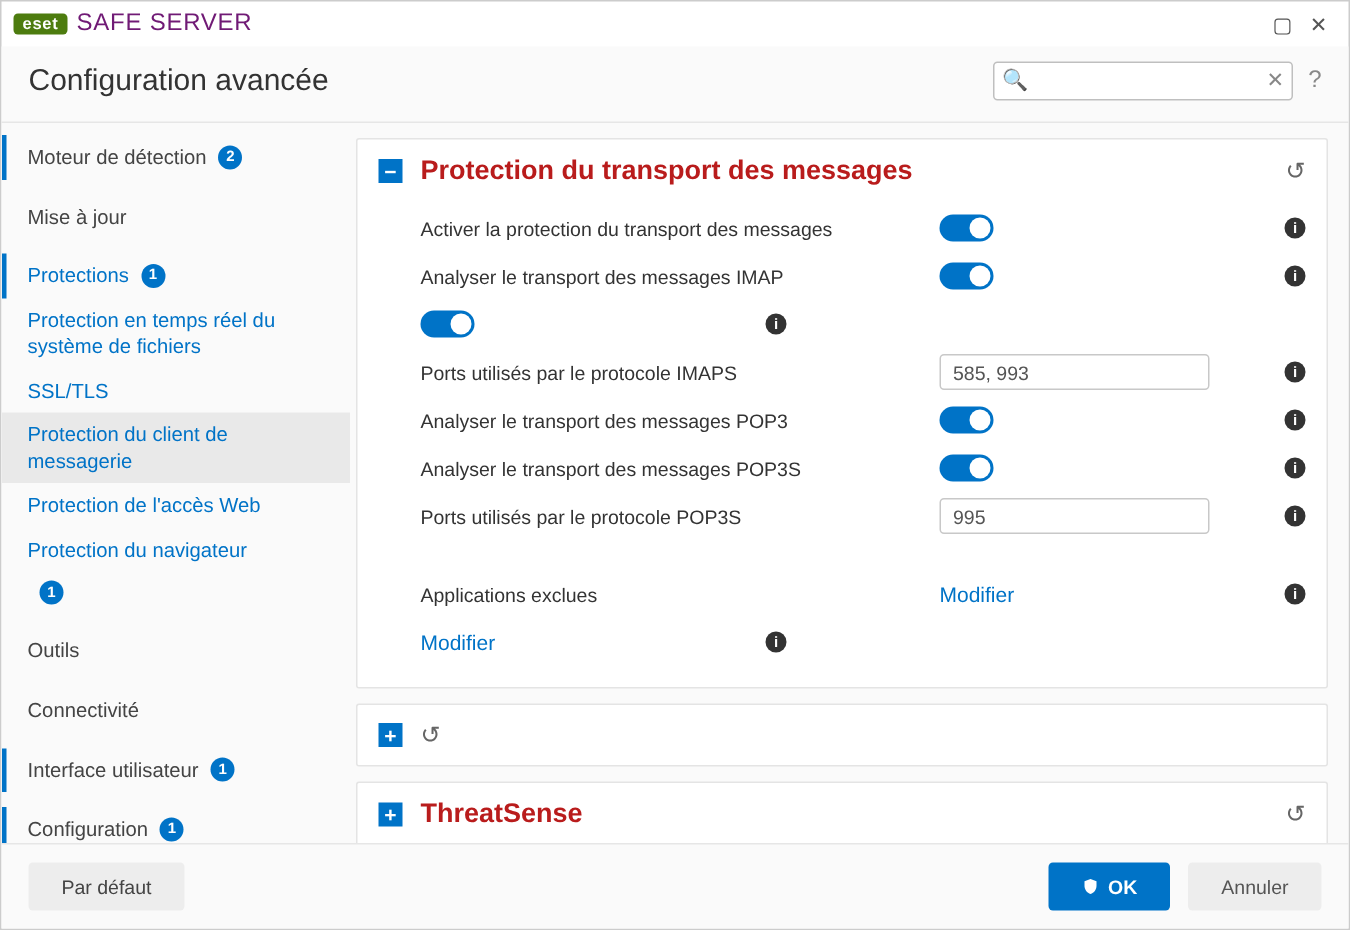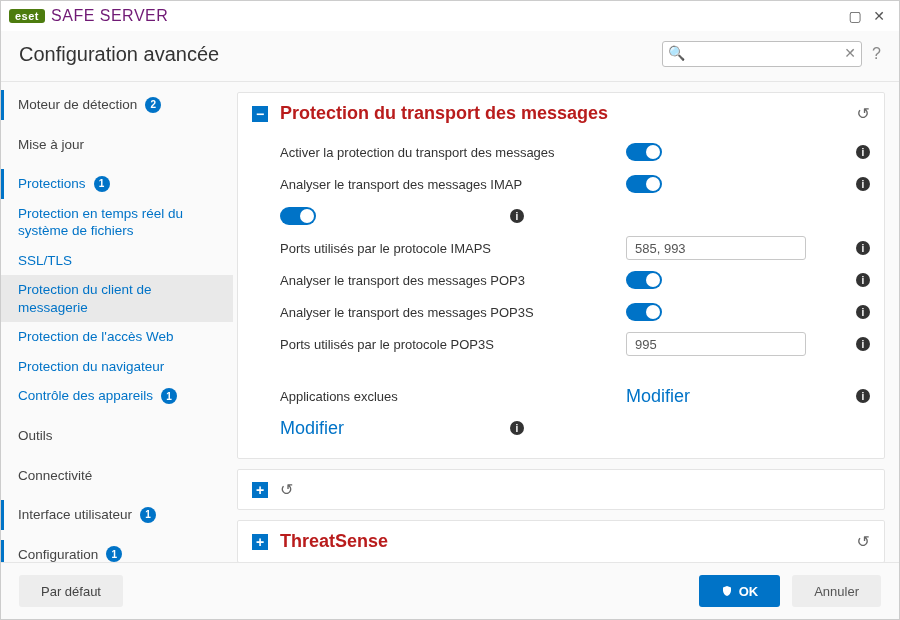--- a/index.html
+++ b/index.html
@@ -49,21 +49,21 @@
   .row-label { flex: 1; padding-right: 10px; }
   .row-control { width: 220px; display: flex; align-items: flex-end; }
   .row-info { width: 24px; display: flex; justify-content: flex-end; }
   .info-dot { width: 14px; height: 14px; border-radius: 50%; background: #333; color: #fff; font-size: 10px; font-weight: bold; display: flex; align-items: center; justify-content: center; cursor: pointer; }
 
   
   .toggle { position: relative; width: 36px; height: 18px; border-radius: 9px; background: #0073c7; cursor: pointer; }
   .toggle .knob { position: absolute; right: 2px; top: 2px; width: 14px; height: 14px; background: #fff; border-radius: 50%; }
 
   .text-input { width: 180px; height: 24px; border: 1px solid #c8c8c8; border-radius: 3px; padding: 0 8px; font-size: 13px; color: #555; }
-  .link-btn { color: #0073c7; cursor: pointer; font-size: 18px; }
+  .link-btn { color: #0073c7; cursor: pointer; font-size: 14px; }
   .spacer-row { height: 20px; }
 
   
   .footer { display: flex; align-items: center; padding: 12px 18px; border-top: 1px solid #e6e6e6; gap: 12px; background:#fafafa;}
   .footer-spacer { flex: 1; }
   .btn { height: 32px; padding: 0 22px; border-radius: 3px; font-size: 13px; cursor: pointer; border: none; display: inline-flex; align-items: center; gap: 6px; }
   .btn-default { background: #ededed; color: #444; }
   .btn-primary { background: #0073c7; color: #fff; font-weight: 600; }
   .btn-cancel { background: #ededed; color: #555; }
   .shield { width: 12px; height: 14px; }
@@ -117,21 +117,20 @@
       <div class="nav-item sub selected">
         <span>Protection du client de messagerie</span>
       </div>
       <div class="nav-item sub">
         <span>Protection de l'accès Web</span>
       </div>
       <div class="nav-item sub">
         <span>Protection du navigateur</span>
       </div>
       <div class="nav-item sub">
-        <span>Contrôle des appareils</span>
         <span class="badge">1</span>
       </div>
       <div class="nav-sep"></div>
       <div class="nav-item">
         <span>Outils</span>
       </div>
       <div class="nav-sep"></div>
       <div class="nav-item">
         <span>Connectivité</span>
       </div>

